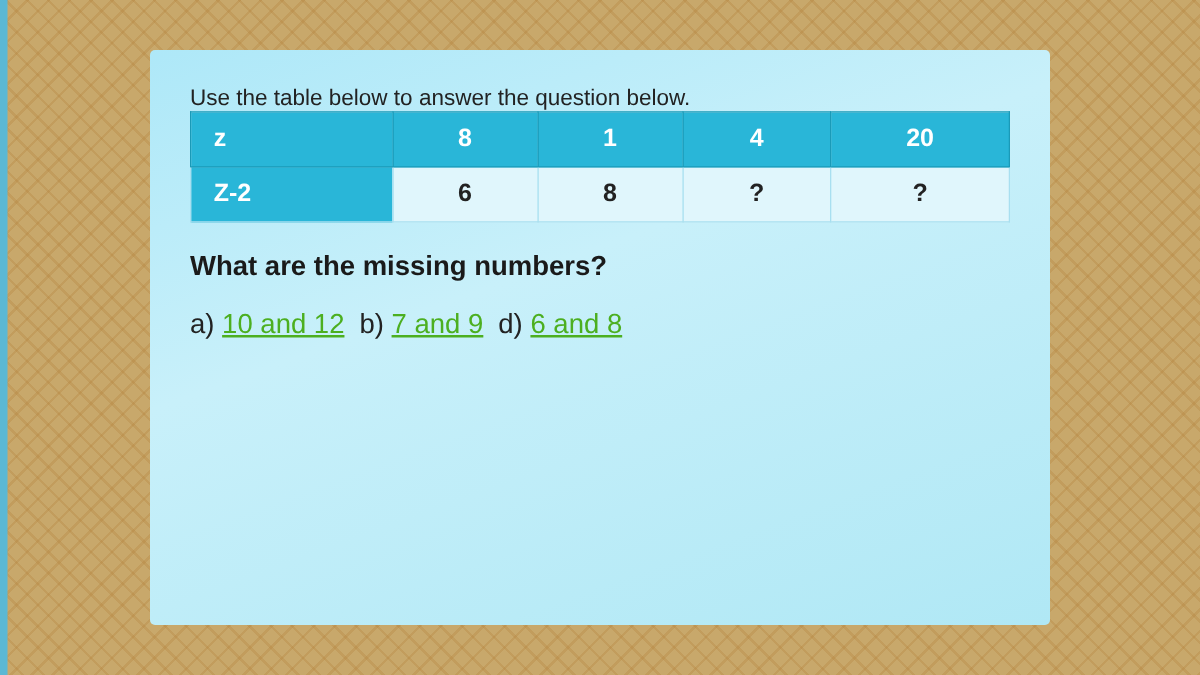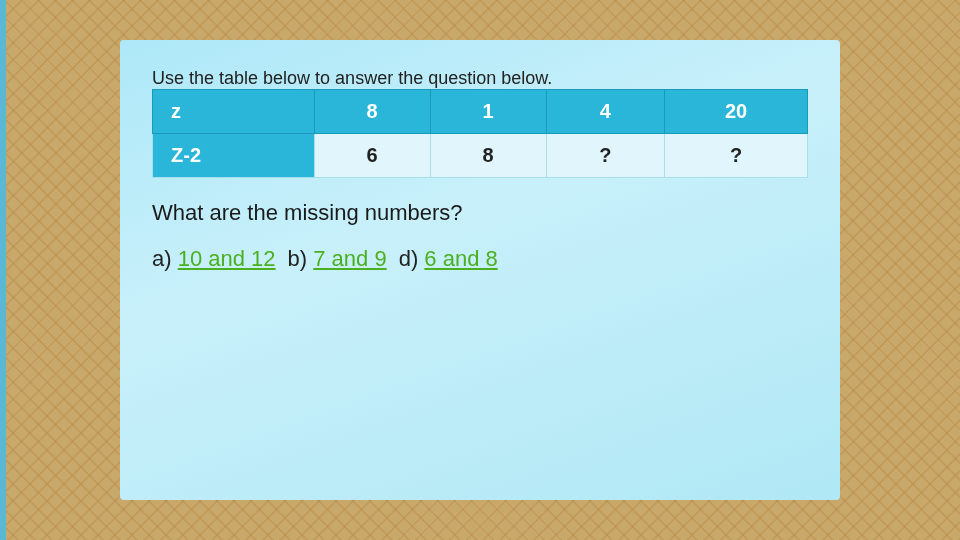--- a/index.html
+++ b/index.html
@@ -89,21 +89,21 @@
       background-color: #29b6d8;
       color: #fff;
       text-align: left;
       font-weight: 700;
     }
 
     .question-text {
       font-size: 22px;
       color: #1a1a1a;
       margin-bottom: 20px;
-      font-weight: 400;
+      font-weight: 700;
     }
 
     .options {
       display: flex;
       flex-direction: row;
       gap: 12px;
     }
 
     .option {
       font-size: 22px;

